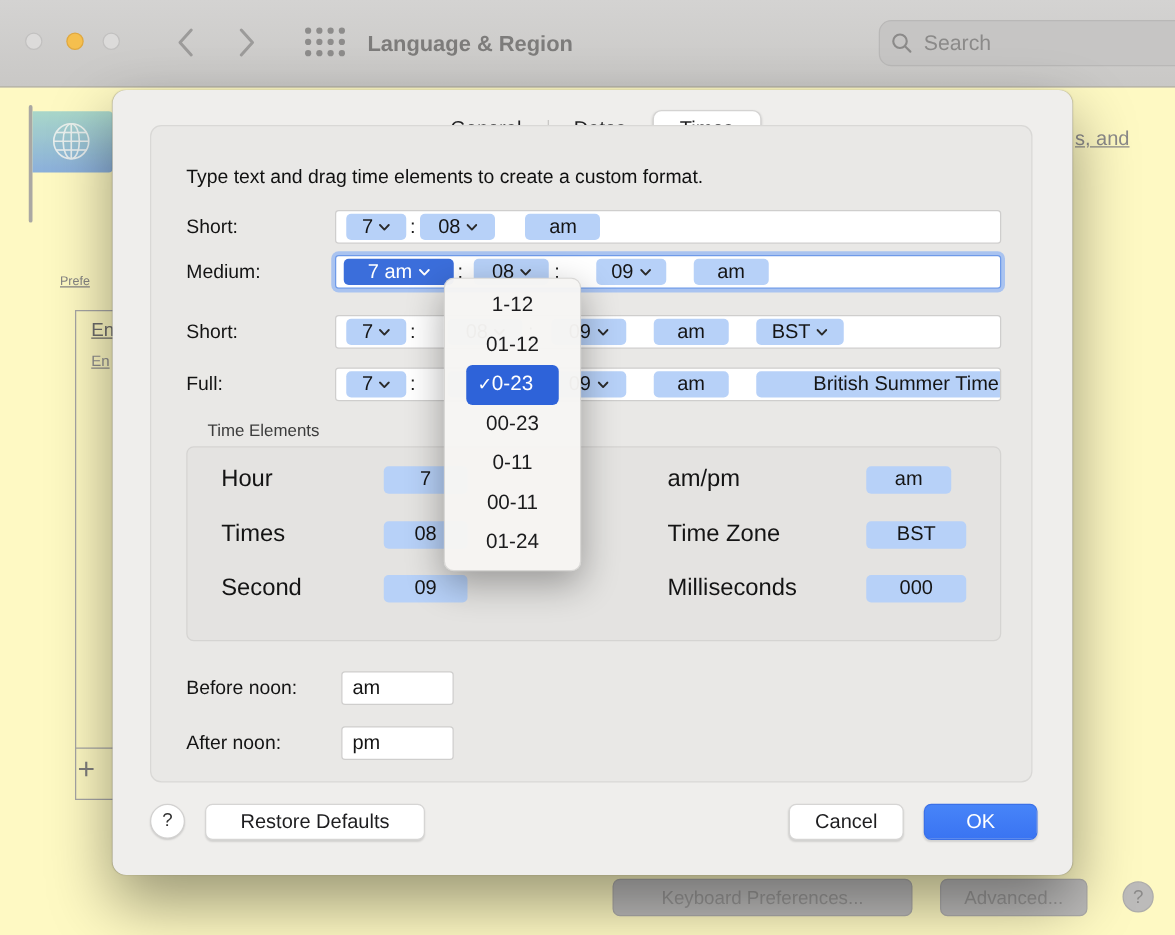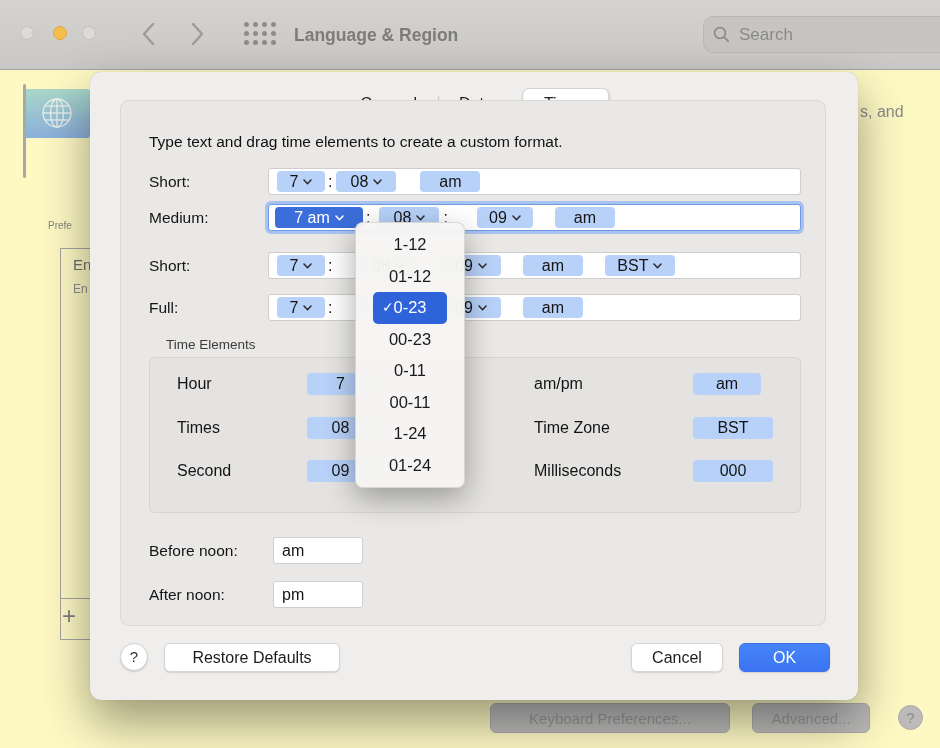--- a/index.html
+++ b/index.html
@@ -19,21 +19,21 @@
   .gridicon i{background:#8d8c8b;border-radius:50%;}
   .wintitle{position:absolute;left:294px;top:0;height:70px;line-height:70px;font-weight:bold;font-size:17.5px;color:#7d7c7b;}
   .searchbox{position:absolute;left:703px;top:16px;width:262px;height:37px;border-radius:10px;
     background:#c6c5c4;border:1px solid #b9b8b7;display:flex;align-items:center;padding:0 9px;box-sizing:border-box;}
   .searchbox svg{flex-shrink:0;}
   .searchbox input{background:transparent;border:none;outline:none;font-size:17px;color:#4b4a49;width:100%;margin-left:7px;font-family:"Liberation Sans",sans-serif;}
   .searchbox input::placeholder{color:#8b8a89;}
 
   
   .flagwrap{position:absolute;left:22px;top:84px;opacity:.92;}
-  .bgtext{position:absolute;color:#858483;white-space:nowrap;}
+  .bgtext{position:absolute;color:#858483;white-space:nowrap;text-decoration:underline;}
   .bg-pref{left:48px;top:220px;font-size:10px;}
   .bg-en1{left:73px;top:256px;font-size:15px;color:#6e6d6c;}
   .bg-en2{left:73px;top:282px;font-size:12px;color:#8f8e8d;}
   .bg-right{left:860px;top:103px;font-size:16px;color:#8b8a89;}
   .listbox{position:absolute;left:60px;top:248px;width:200px;height:392px;border:1px solid #a7a6a5;box-sizing:border-box;}
   .plusbar{position:absolute;left:60px;top:598px;width:160px;height:42px;border-top:1px solid #a7a6a5;}
   .plus{position:absolute;left:62px;top:602px;font-size:24px;color:#7f7e7d;}
   .bgbtn{position:absolute;top:703px;height:30px;border-radius:6px;background:#bcbbba;border:1px solid #adacab;
     box-sizing:border-box;display:flex;align-items:center;justify-content:center;font-size:15px;color:#989796;}
   .bg-kb{left:490px;width:240px;} .bg-adv{left:752px;width:118px;}
@@ -61,21 +61,21 @@
   .pill{display:inline-flex;align-items:center;justify-content:center;height:21px;background:#b7d1f8;border-radius:4px;
     font-size:16px;color:#151515;box-sizing:border-box;flex-shrink:0;}
   .pill.sel{background:#3b6edb;color:#fff;}
   .tok-sep{font-size:16px;color:#1a1a1a;flex-shrink:0;}
 
   .te-title{position:absolute;left:45px;top:236px;font-size:13.5px;color:#3c3c3c;}
   .te-box{position:absolute;left:28px;top:256px;width:652px;height:156px;background:#e4e3e1;
     border:1px solid #d5d4d2;border-radius:6px;box-sizing:border-box;}
   .te-row{position:absolute;left:0;right:0;height:22px;}
   .te-row:nth-child(1){top:15px;} .te-row:nth-child(2){top:59px;} .te-row:nth-child(3){top:102px;}
-  .te-lab{position:absolute;font-size:16px;color:#141414;line-height:22px;}
+  .te-lab{position:absolute;font-size:19px;color:#141414;line-height:22px;}
   .te-lab-l{left:27px;} .te-lab-r{left:384px;}
   .te-pill{position:absolute;height:22px;}
   .te-pill-l{left:157px;width:67px;} .te-pill-r{left:543px;}
 
   .noon-label{position:absolute;left:28px;height:27px;line-height:27px;font-size:15.5px;color:#141414;}
   .noon-field{position:absolute;left:152px;width:90px;height:27px;background:#fff;border:1px solid #cfcecd;
     border-radius:3px;box-sizing:border-box;font-size:16px;color:#151515;padding:0 8px;font-family:"Liberation Sans",sans-serif;outline:none;}
   .n0{top:436px;} .n1{top:480px;}
 
   .helpbtn{position:absolute;left:30px;top:571px;width:28px;height:28px;border-radius:50%;background:#fff;
@@ -284,20 +284,23 @@
             <span class="tok-sep" style="margin-left: 4px;">:</span>
             <span class="pill" style="margin-left: 14px; width: 60px;">
               <span>09</span>
               <svg width="9" height="6" viewBox="0 0 9 6" style="margin-left:5px">
                 <polyline points="1,1 4.5,4.7 8,1" fill="none" stroke="#2b2b2b" stroke-width="1.5" stroke-linecap="round" stroke-linejoin="round"></polyline>
               </svg>
             </span>
             <span class="pill" style="margin-left: 22px; width: 60px;">
               <span>am</span>
             </span>
+            <span class="pill" style="margin-left: 22px; width: 240px;">
+              <span>British Summer Time</span>
+            </span>
           </span>
         </div>
 
       <div class="te-title">Time Elements</div>
       <div class="te-box">
         <div style="position:absolute;inset:0;">
             <div class="te-row">
               <span class="te-lab te-lab-l">Hour</span>
               <span class="pill te-pill te-pill-l">7</span>
               <span class="te-lab te-lab-r">am/pm</span>
@@ -330,17 +333,16 @@
     <div class="btn btn-ok">OK</div>
   </div>
 
   <div class="menu">
       <div class="menu-item">1-12</div>
       <div class="menu-item">01-12</div>
       <div class="menu-item sel"><span class="check">✓</span>0-23</div>
       <div class="menu-item">00-23</div>
       <div class="menu-item">0-11</div>
       <div class="menu-item">00-11</div>
-      <div class="menu-item">1-24</div>
       <div class="menu-item">01-24</div>
     </div>
 
 </div>
 
 </body></html>

